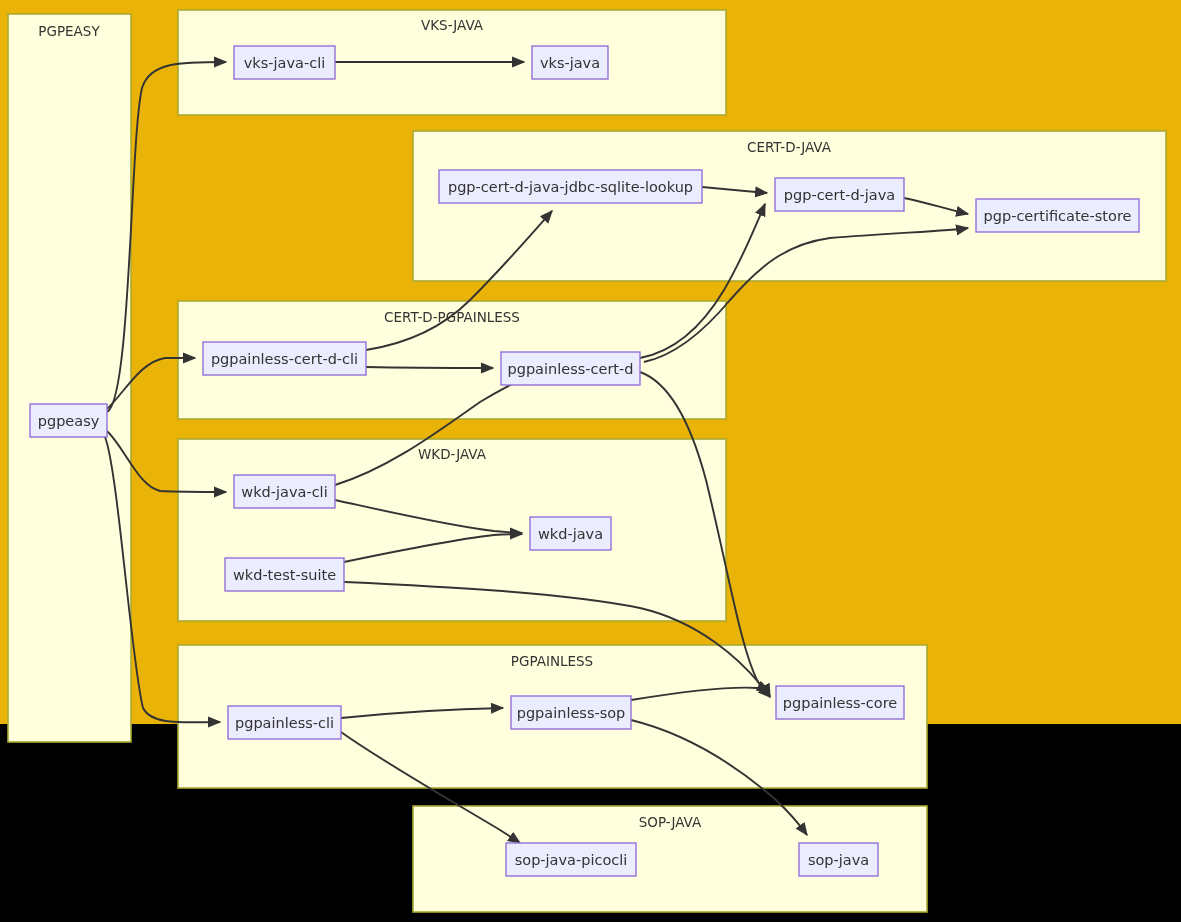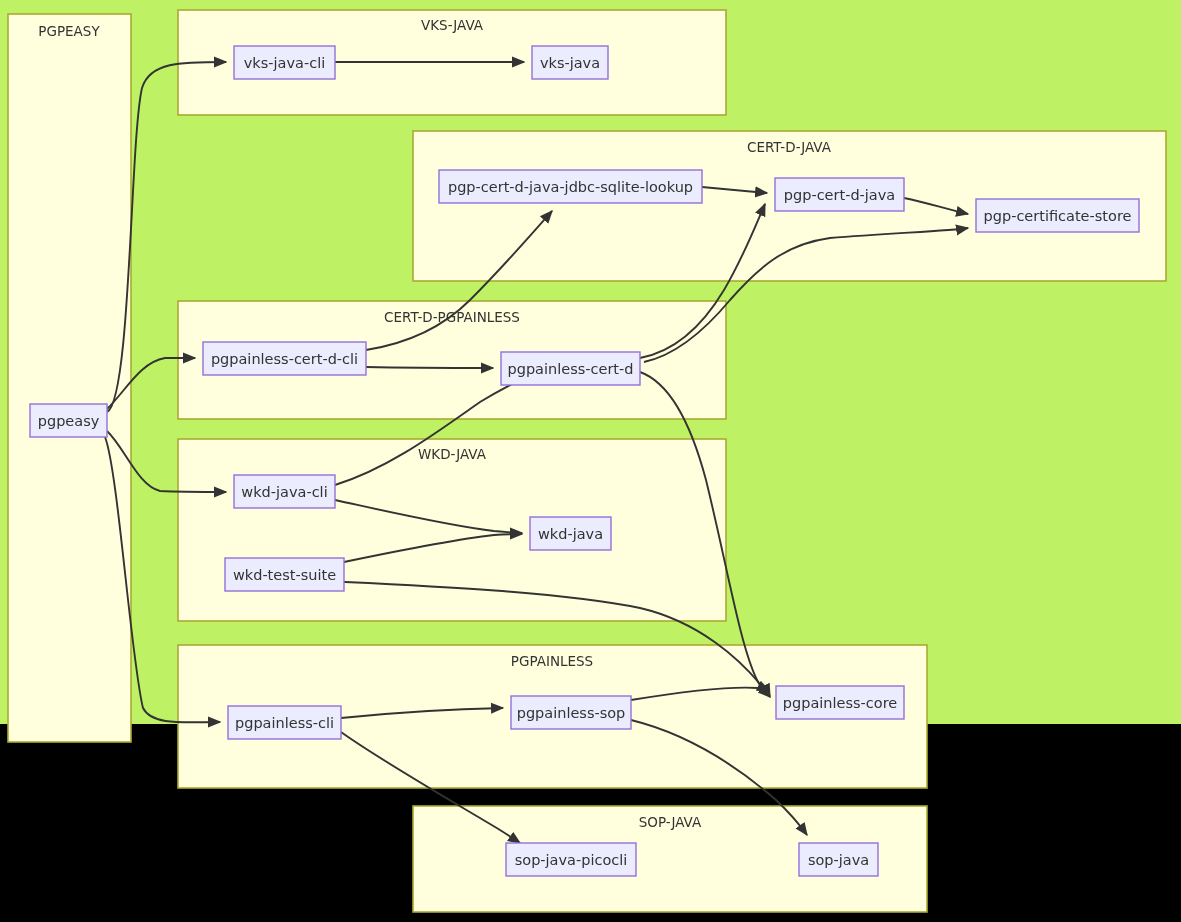--- a/index.html
+++ b/index.html
@@ -9,21 +9,21 @@
     background: #000000;
     width: 1181px;
     height: 922px;
     overflow: hidden;
     font-family: "DejaVu Sans", "Liberation Sans", sans-serif;
   }
   #stage {
     position: relative;
     width: 1181px;
     height: 724px;
-    background: #bef264;
+    background: #eab308;
   }
   svg#graph {
     position: absolute;
     top: 0; left: 0;
     width: 1181px;
     height: 922px;
     display: block;
   }
   .cluster-rect {
     fill: #ffffde;

